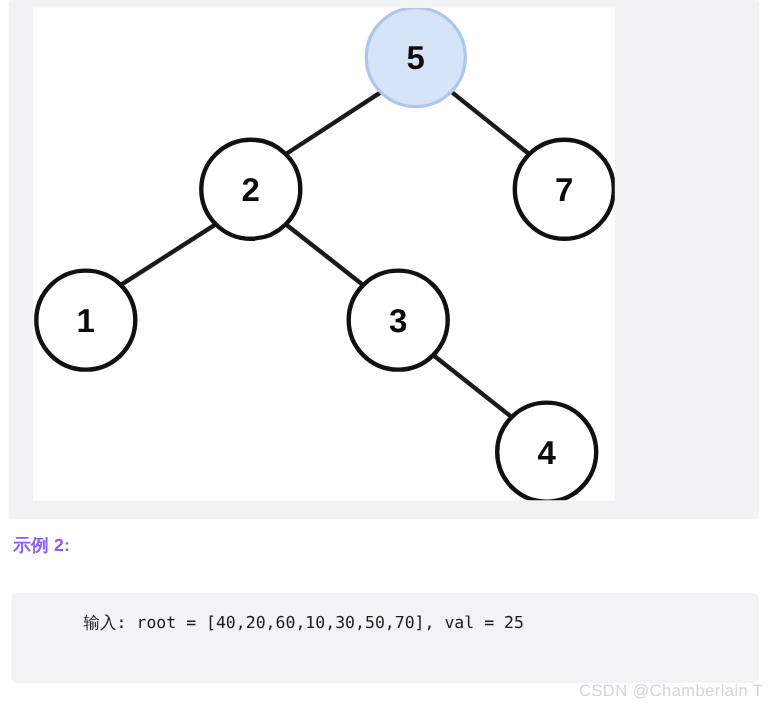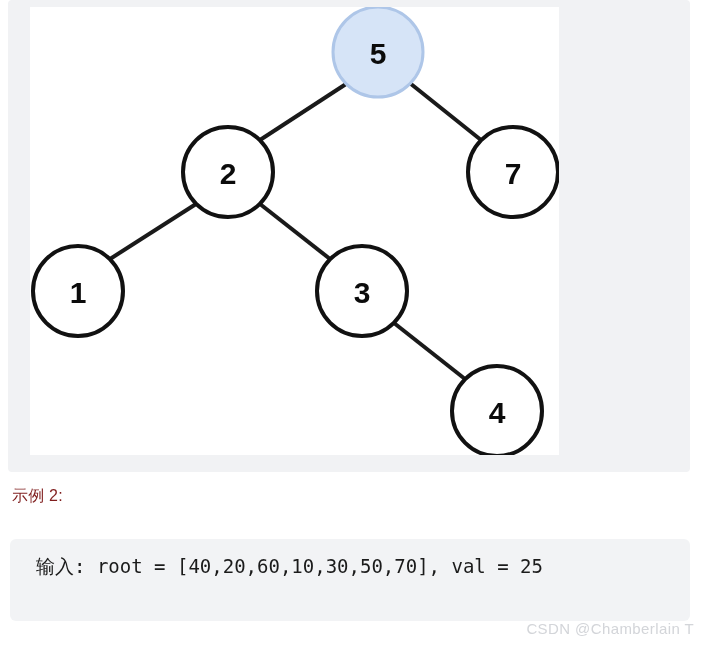--- a/index.html
+++ b/index.html
@@ -55,44 +55,45 @@
     text-anchor: middle;
     dominant-baseline: central;
   }
 
   
   .example-heading {
     position: absolute;
     left: 12px;
     top: 486px;
     font-size: 16px;
-    font-weight: normal;
-    color: #7f1d1d;
+    font-weight: bold;
+    color: #8b5cf6;
     letter-spacing: 0.2px;
     white-space: nowrap;
   }
 
   
   .code-block {
     position: absolute;
     left: 10px;
     top: 539px;
     width: 680px;
     height: 82px;
     background: #f2f3f5;
     border-radius: 6px;
     box-sizing: border-box;
     padding: 13px 0 0 26px;
   }
   .code-line {
     font-family: "DejaVu Sans Mono", "Liberation Mono", monospace;
-    font-size: 19px;
+    font-size: 15px;
     line-height: 28px;
     color: #1b1b1b;
     white-space: pre;
+    margin-left: 40px;
   }
 
   
   .watermark {
     position: absolute;
     right: 14px;
     top: 620px;
     font-size: 15px;
     color: #d3d5d9;
     letter-spacing: 0.4px;

